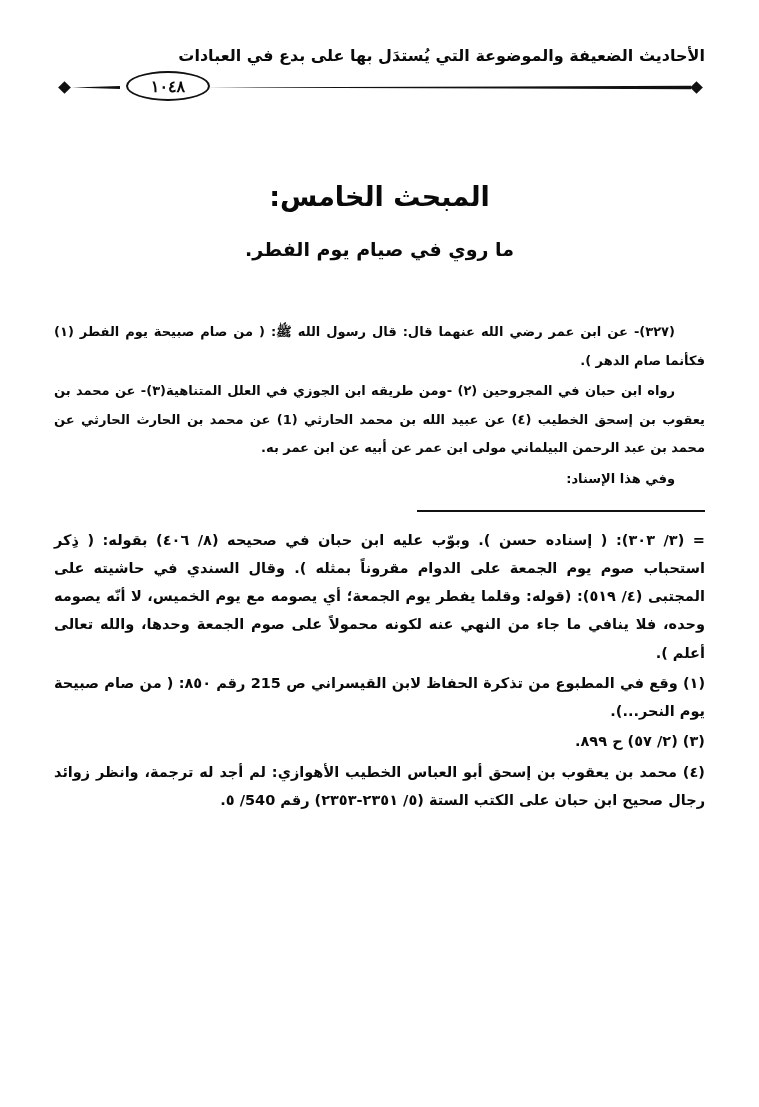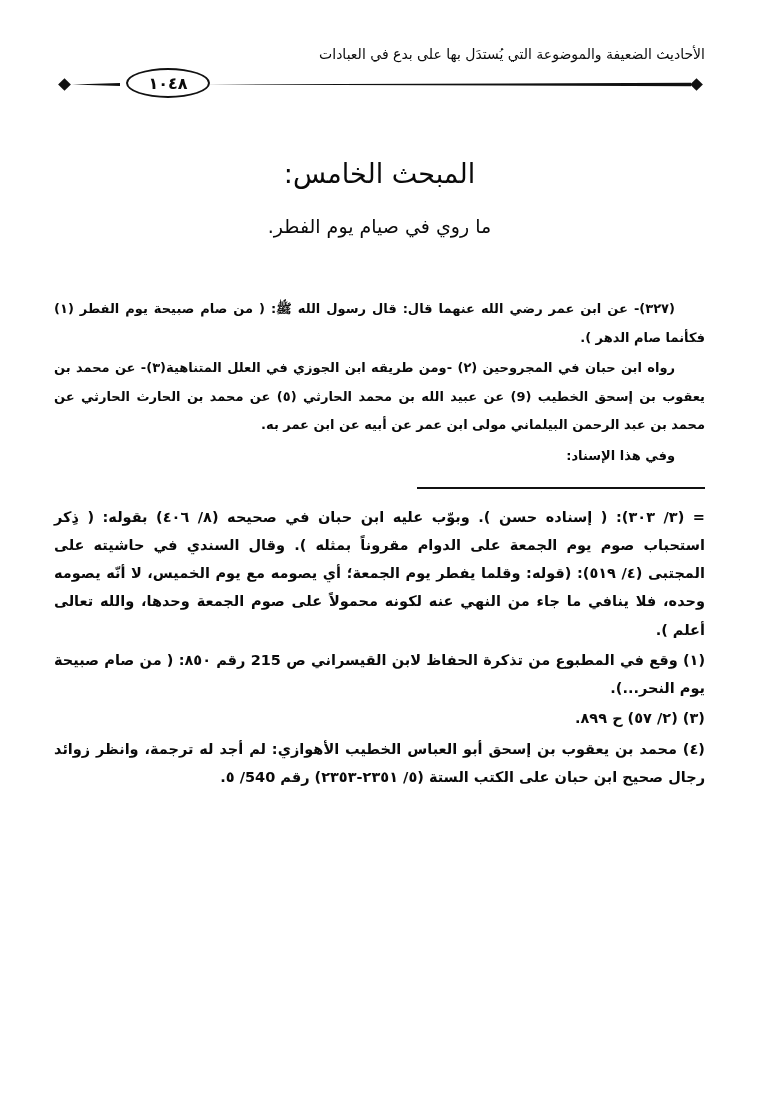--- a/index.html
+++ b/index.html
@@ -11,29 +11,30 @@
     overflow: hidden;
   }
   .page {
     width: 759px; height: 1107px;
     padding: 46px 54px 30px 54px;
     direction: rtl;
   }
 
   
   .running-title {
-    font-size: 14px;
-    font-weight: normal;
+    font-size: 16px;
+    font-weight: bold;
     letter-spacing: 0;
   }
   .header-rule {
     position: relative;
     height: 30px;
     margin-top: 8px;
     direction: ltr; 
+    font-family: Liberation Serif, serif;
   }
   .hr-line {
     position: absolute;
     left: 150px; right: 14px; top: 12px;
     height: 5px;
     background: #111;
     clip-path: polygon(100% 15%, 100% 85%, 0 50%);
   }
   .hr-diamond {
     position: absolute;
@@ -58,22 +59,22 @@
     border-radius: 50%;
     display: flex; align-items: center; justify-content: center;
     font-size: 16px; font-weight: bold;
     direction: rtl;
     background: #fff;
   }
 
   
   .main-title {
     text-align: center;
-    margin-top: 58px;
-    font-weight: normal;
+    margin-top: 78px;
+    font-weight: bold;
   }
   .main-title .line1 { font-size: 27px; }
   .main-title .line2 { font-size: 19px; margin-top: 26px; }
 
   
   .body-text {
     margin-top: 58px;
     font-size: 13px;
     font-weight: bold;
     line-height: 2.2;
@@ -115,21 +116,21 @@
     </div>
   </header>
 
   <section class="main-title">
     <div class="line1">المبحث الخامس:</div>
     <div class="line2">ما روي في صيام يوم الفطر.</div>
   </section>
 
   <section class="body-text">
     <p>(٣٢٧)- عن ابن عمر رضي الله عنهما قال: قال رسول الله ﷺ: ( من صام صبيحة يوم الفطر (١) فكأنما صام الدهر ).</p>
-    <p>رواه ابن حبان في المجروحين (٢) -ومن طريقه ابن الجوزي في العلل المتناهية(٣)- عن محمد بن يعقوب بن إسحق الخطيب (9) عن عبيد الله بن محمد الحارثي (٥) عن محمد بن الحارث الحارثي عن محمد بن عبد الرحمن البيلماني مولى ابن عمر عن أبيه عن ابن عمر به.</p>
+    <p>رواه ابن حبان في المجروحين (٢) -ومن طريقه ابن الجوزي في العلل المتناهية(٣)- عن محمد بن يعقوب بن إسحق الخطيب (٤) عن عبيد الله بن محمد الحارثي (1) عن محمد بن الحارث الحارثي عن محمد بن عبد الرحمن البيلماني مولى ابن عمر عن أبيه عن ابن عمر به.</p>
     <p>وفي هذا الإسناد:</p>
   </section>
 
   <div class="footnote-sep"></div>
 
   <section class="footnotes">
     <p>= (٣/ ٣٠٣): ( إسناده حسن ). وبوّب عليه ابن حبان في صحيحه (٨/ ٤٠٦) بقوله: ( ذِكر استحباب صوم يوم الجمعة على الدوام مقروناً بمثله ). وقال السندي في حاشيته على المجتبى (٤/ ٥١٩): (قوله: وقلما يفطر يوم الجمعة؛ أي يصومه مع يوم الخميس، لا أنّه يصومه وحده، فلا ينافي ما جاء من النهي عنه لكونه محمولاً على صوم الجمعة وحدها، والله تعالى أعلم ).</p>
     <p>(١) وقع في المطبوع من تذكرة الحفاظ لابن القيسراني ص 215 رقم ٨٥٠: ( من صام صبيحة يوم النحر...).</p>
     <p>(٣) (٢/ ٥٧) ح ٨٩٩.</p>
     <p>(٤) محمد بن يعقوب بن إسحق أبو العباس الخطيب الأهوازي: لم أجد له ترجمة، وانظر زوائد رجال صحيح ابن حبان على الكتب الستة (٥/ ٢٣٥١-٢٣٥٣) رقم 540/ ٥.</p>

